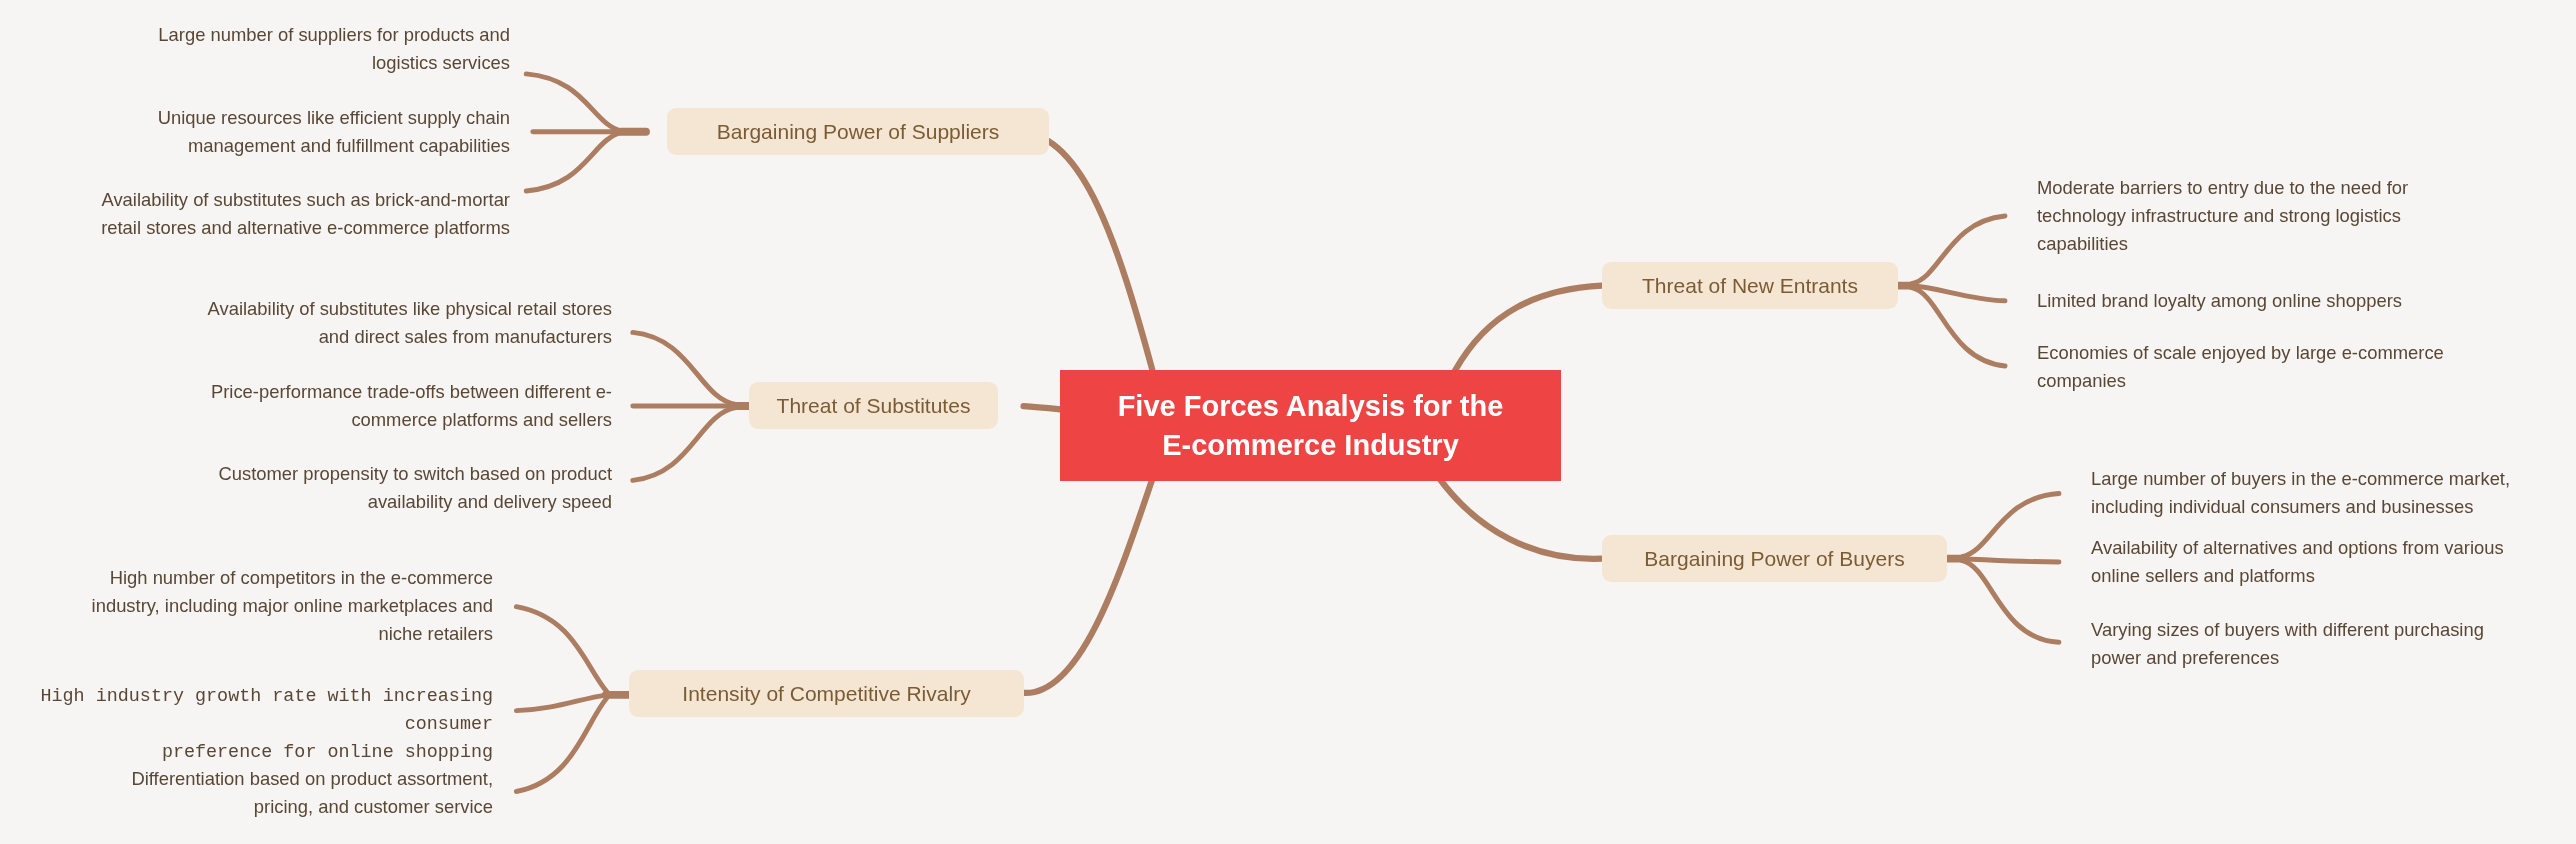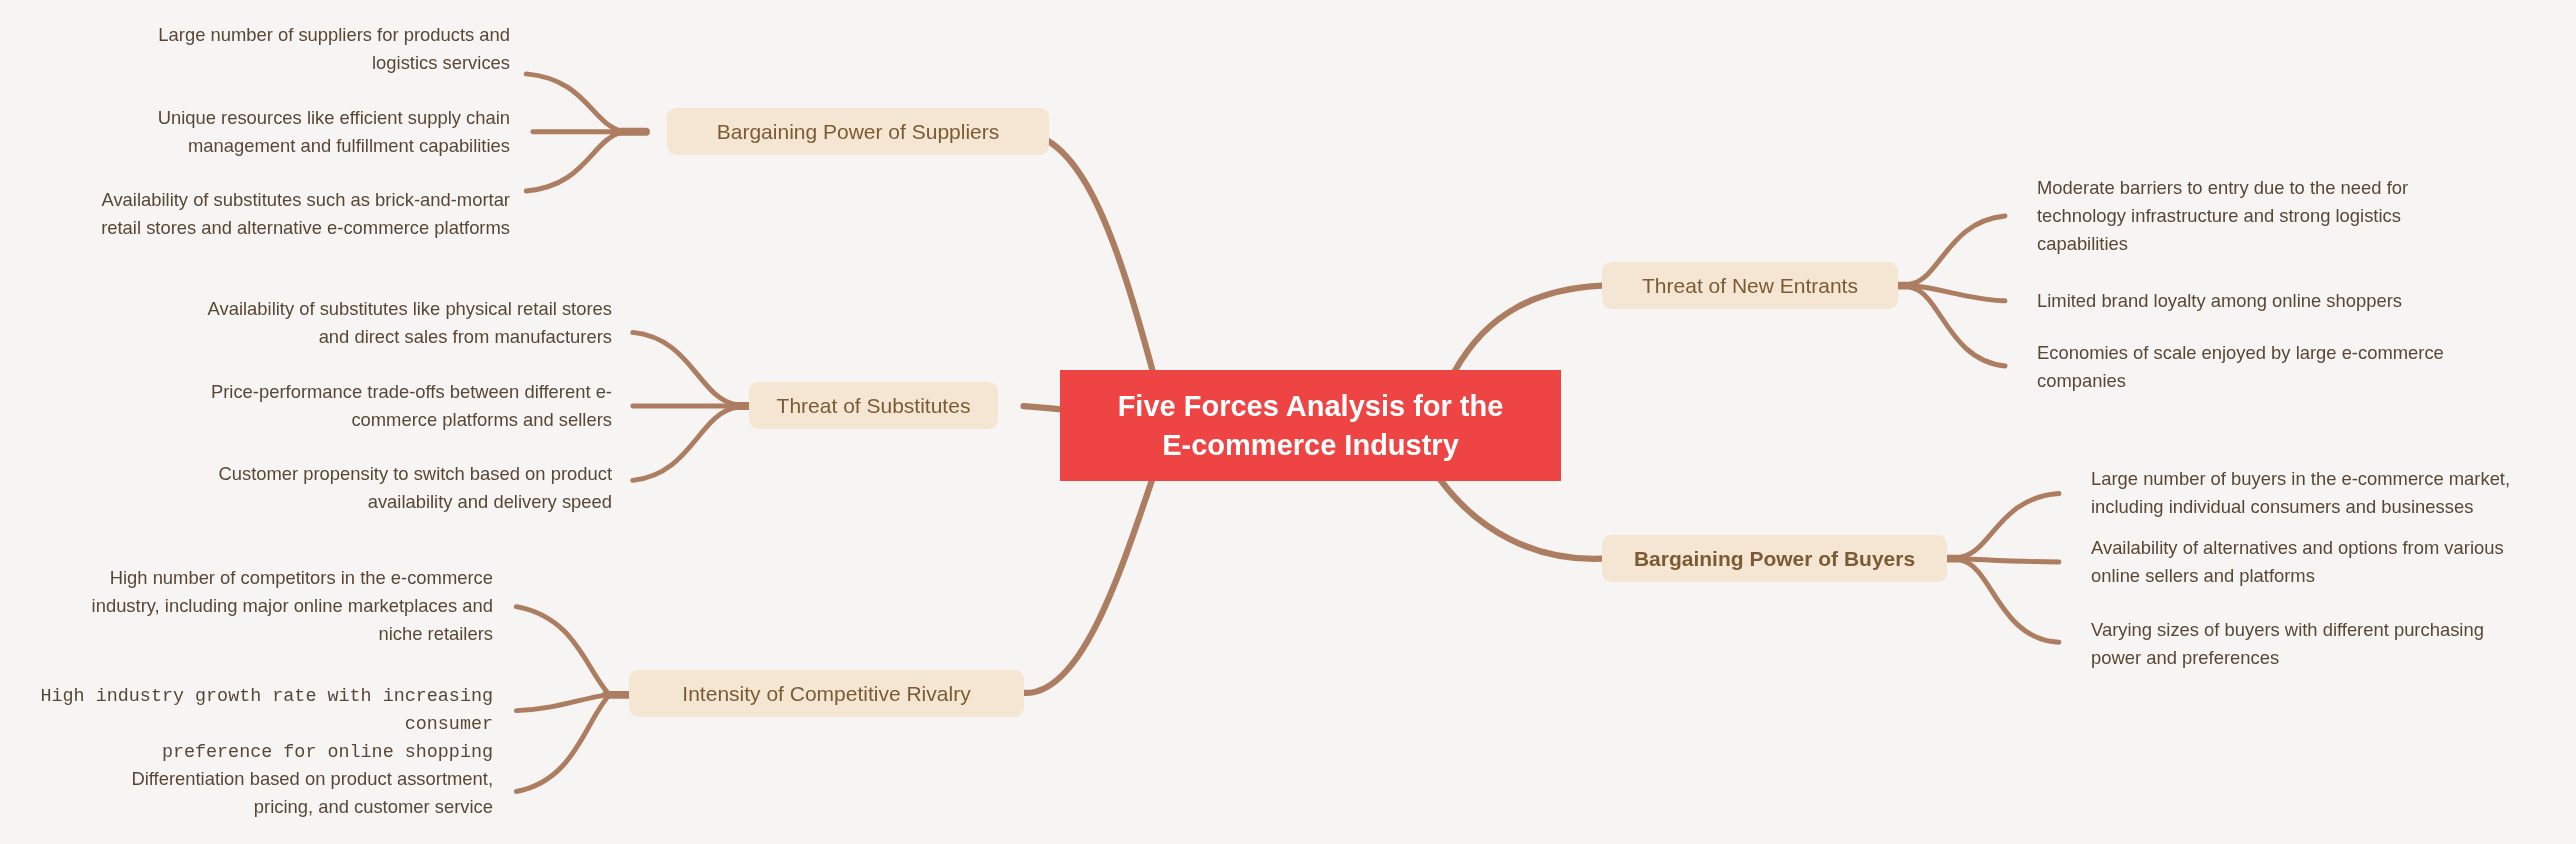--- a/index.html
+++ b/index.html
@@ -53,21 +53,21 @@
     font-size: 21px;
     display: flex;
     align-items: center;
     justify-content: center;
     white-space: nowrap;
   }
   #node-suppliers   { left: 642px;  top: 108px; width: 382px; margin-left: 25px; }
   #node-substitutes { left: 749px; top: 382px; width: 249px; }
   #node-rivalry     { left: 629px;  top: 670px; width: 395px; }
   #node-entrants    { left: 1602px; top: 262px; width: 296px; }
-  #node-buyers      { left: 1602px; top: 535px; width: 345px; font-weight: bold; }
+  #node-buyers      { left: 1602px; top: 535px; width: 345px; }
 
   .leaf {
     position: absolute;
     font-size: 18.4px;
     line-height: 28px;
     color: #594735;
     white-space: pre-line;
   }
   .leaf.left  { text-align: right; }
   .leaf.right { text-align: left; margin-left: 8px; }

